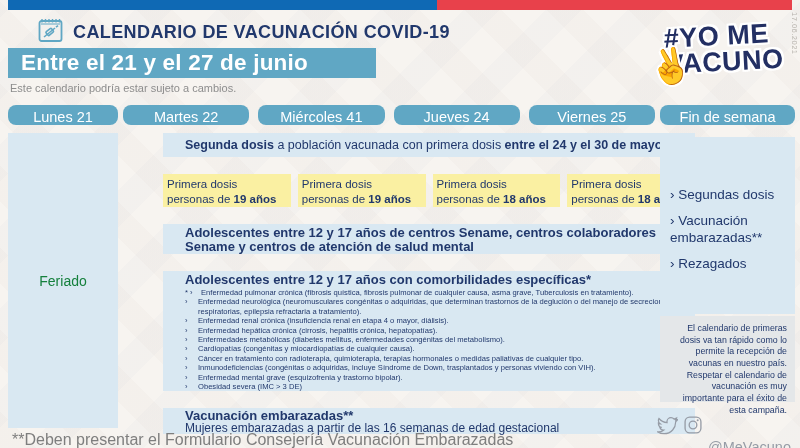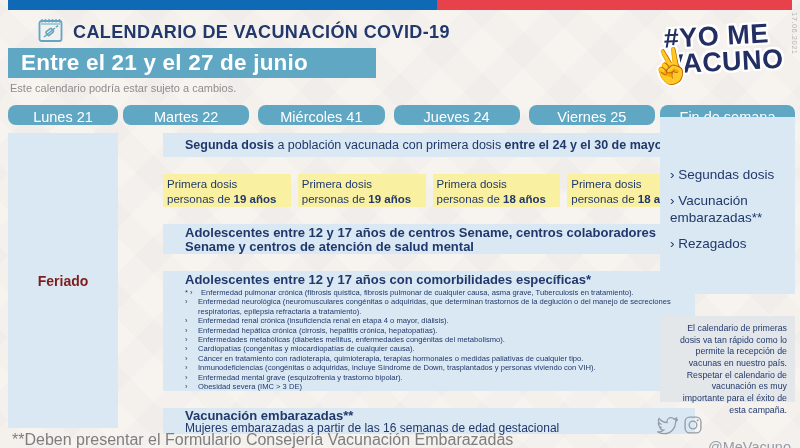--- a/index.html
+++ b/index.html
@@ -40,21 +40,21 @@
 
   
   .colhead { background:#60a7c4; color:#ffffff; font-size:14.5px; text-align:center; line-height:24px; height:20px;border-radius:8px; }
   .head-monday  { left:8px;  top:105px; width:110px; }
   .head-weekend { left:660px; top:105px; width:135px; }
   .day-heads { left:123px; top:105px; width:532px; height:24px; display:grid; grid-template-columns:repeat(4,1fr); column-gap:9px; }
 
   
   .monday-cell { left:8px; top:133px; width:110px; height:295px; background:#d9e8f2;
                  display:flex; align-items:center; justify-content:center;
-                 color:#7f1d1d; font-size:14px; font-weight:bold; }
+                 color:#15803d; font-size:14px; font-weight:normal; }
 
   
   .main-rows { left:123px; top:133px; width:532px; height:249px; display:flex; flex-direction:column; row-gap:17px;margin-left:40px; }
   .row { background:#d9e8f2; color:#21386c; }
   .row-seconddose { height:24px; line-height:24px; padding-left:22px; font-size:12.5px; }
   .row-seconddose b { font-weight:bold; }
   .row-yellow { height:34px; background:transparent; display:grid; grid-template-columns:repeat(4,1fr); column-gap:7px; }
   .ycell { background:#faf0a2; color:#21386c; font-size:11.5px; line-height:1.3; padding:3px 0 0 4px; }
   .ycell b { font-weight:bold; }
   .row-sename { height:30px; padding:2px 14px 0 22px; font-size:13px; font-weight:bold; line-height:1.1; }
@@ -64,21 +64,21 @@
   .citem { padding-left:13px; }
   .citem .mk { display:inline-block; width:13px; margin-left:-13px; }
   .citem.first { padding-left:16px; }
   .citem.first .mk { width:16px; margin-left:-16px; }
   .row-pregnant { height:27px; padding:1px 14px 0 22px; }
   .row-pregnant .rtitle { font-size:13px; font-weight:bold; line-height:14px; }
   .row-pregnant .rsub { font-size:12px; line-height:11px; }
   .row-laggards { height:17px; line-height:17px; padding-left:22px; font-size:13px; font-weight:bold; }
 
   
-  .weekend-cell { left:660px; top:117px; width:135px; height:177px; background:#d9e8f2;
+  .weekend-cell { left:660px; top:137px; width:135px; height:177px; background:#d9e8f2;
                   padding:50px 13px 0 10px; color:#21386c; font-size:13.5px; line-height:1.25; }
   .weekend-cell .witem { margin-bottom:9px; }
 
   .note-box { left:660px; top:316px; width:135px; height:86px; background:#e4e7e9;
               padding:7px 8px 0 8px; color:#21386c; font-size:8.8px; line-height:1.33; text-align:right; }
 
   .social { left:657px; top:411px; width:140px; height:28px; display:flex; align-items:center; column-gap:5px; }
   .social svg { display:block; }
   .social .handle { color:#969ca6; font-size:14.5px;margin-top:44px; }
 

